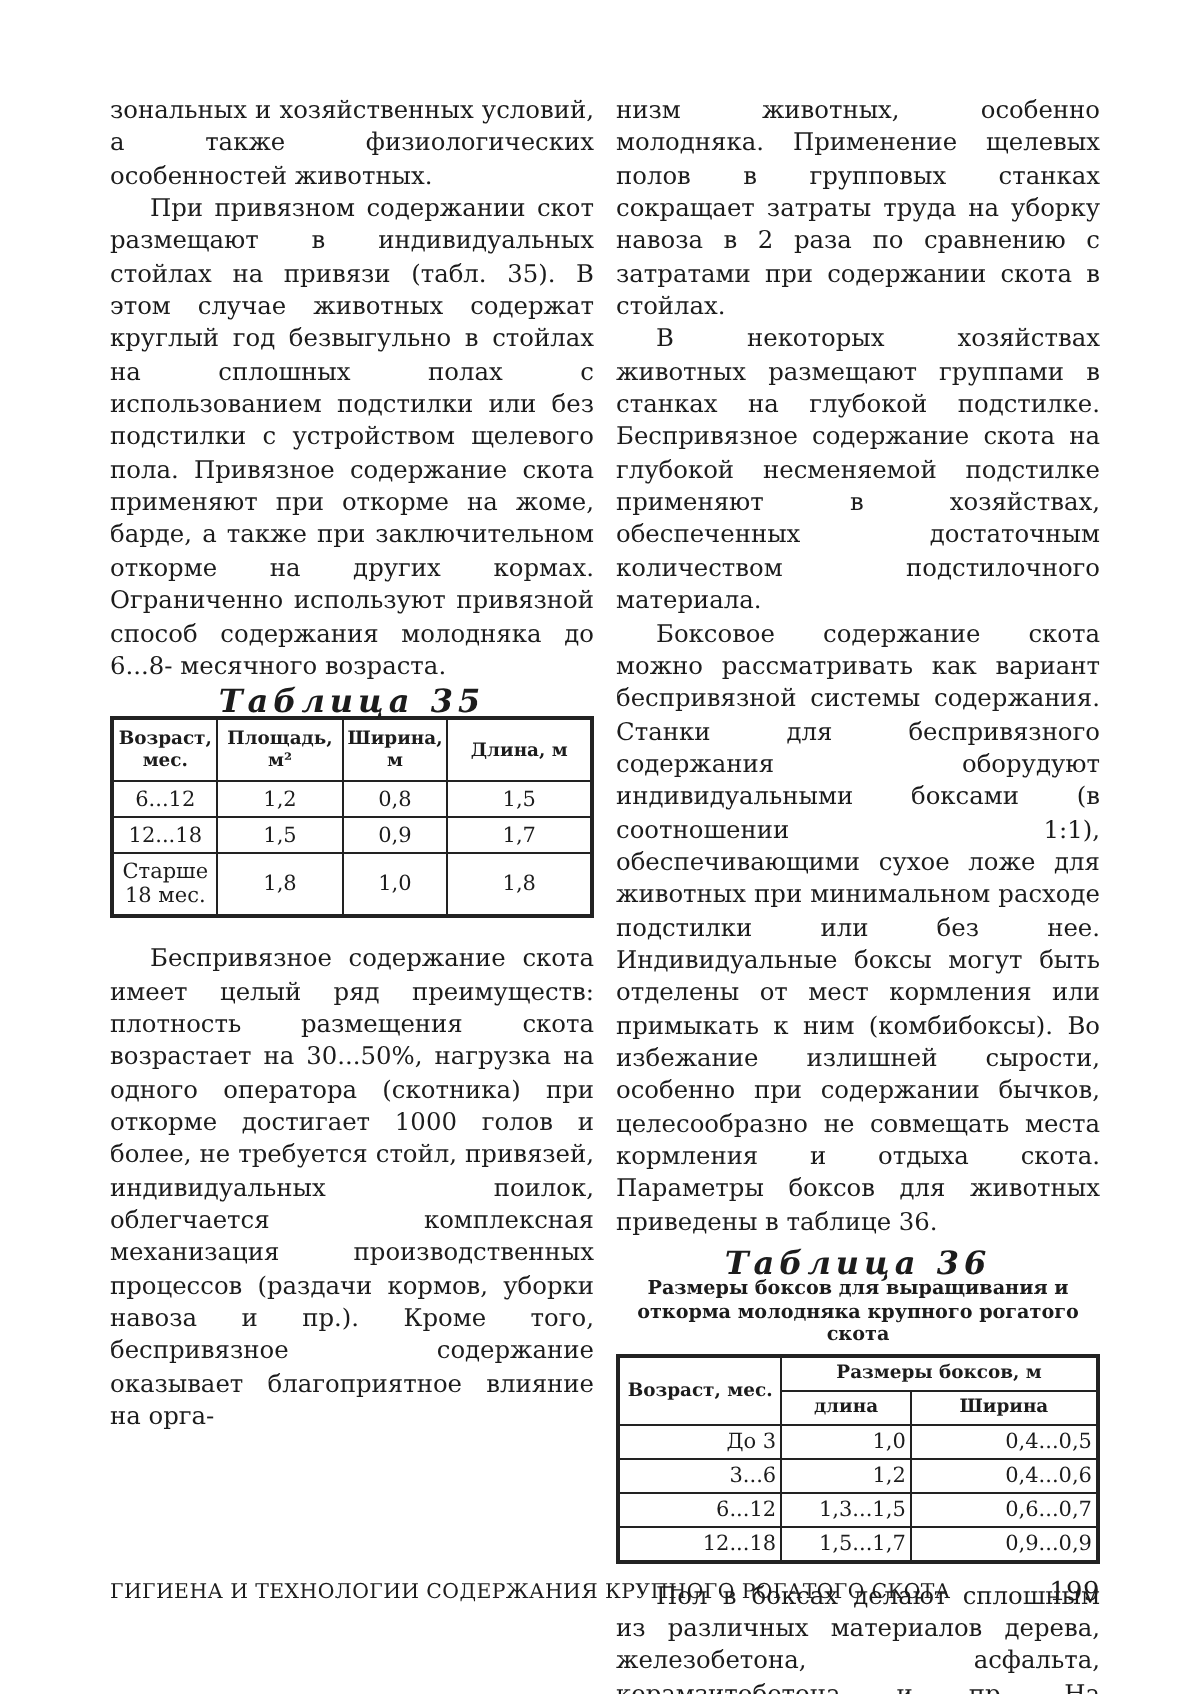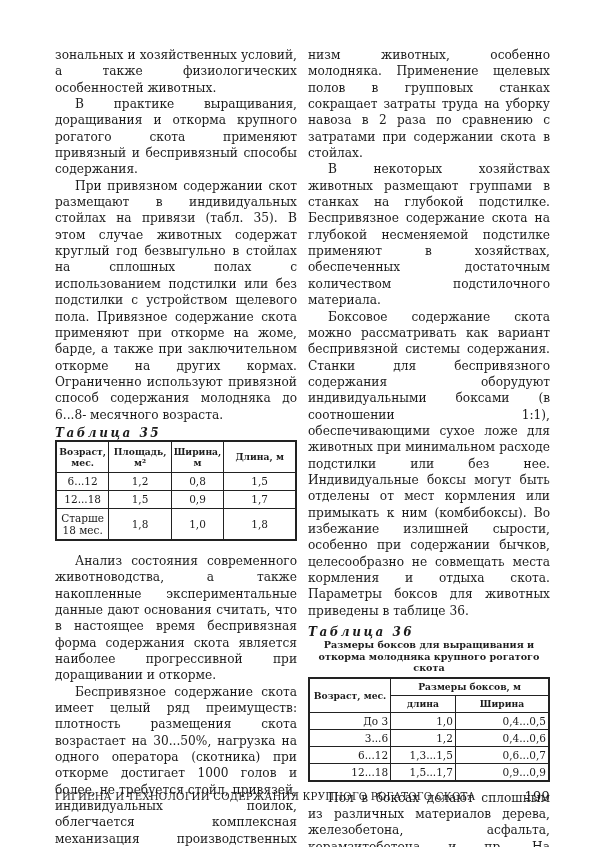--- a/index.html
+++ b/index.html
@@ -3,21 +3,21 @@
 <meta charset="utf-8">
 <style>
   html,body{margin:0;padding:0;background:#fff;}
   body{width:600px;height:847px;position:relative;overflow:hidden;color:#1c1c1c;
        font-family:"DejaVu Serif","Liberation Serif",serif;}
   .col{position:absolute;top:47px;width:242px;font-size:12.2px;line-height:16.35px;}
   .col.left{left:55px;}
   .col.right{left:308px;}
   p{margin:0;text-align:justify;hyphens:manual;}
   p.ind{text-indent:20px;}
-  .tlabel{text-align:left;font-style:italic;font-weight:bold;letter-spacing:2.5px;font-size:12px;line-height:14px;margin-top:3px;}
+  .tlabel{text-align:center;font-style:italic;font-weight:bold;letter-spacing:2.5px;font-size:16px;line-height:14px;margin-top:3px;}
   .tcap{text-align:center;font-weight:bold;font-size:9.6px;line-height:11.5px;margin:0 0 3px 0;}
   table{border-collapse:collapse;width:100%;font-size:10.5px;}
   td,th{border:1px solid #222;text-align:center;padding:0 2px;}
   th{font-weight:bold;font-size:9.2px;line-height:11px;border-radius:13px;}
   table.t35{border:2px solid #222;}
   table.t35 th{height:30px;}
   table.t35 td{height:17px;line-height:12px;}
   table.t35 tr.tall td{height:30px;}
   table.t36{border:2px solid #222;}
   table.t36 th{height:16px;}
@@ -25,21 +25,20 @@
   .gap{height:12px;}
   .gap2{height:8px;}
   .footer{position:absolute;left:55px;top:791px;width:495px;font-size:10.2px;font-weight:normal;letter-spacing:0.2px;}
   .footer .pg{position:absolute;right:0;top:-2px;font-size:13px;}
 </style>
 </head>
 <body>
 
 <div class="col left">
   <p>зональных и хозяйственных условий, а также физиологических особенностей животных.</p>
-  <p class="ind">В практике выращивания, доращивания и откорма крупного рогатого скота применяют привязный и беспривязный способы содержания.</p>
   <p class="ind">При привязном содержании скот размещают в индивидуальных стойлах на привязи (табл. 35). В этом случае животных содержат круглый год безвыгульно в стойлах на сплошных полах с использованием подстилки или без подстилки с устройством щелевого пола. Привязное содержание скота применяют при откорме на жоме, барде, а также при заключительном откорме на других кормах. Ограниченно используют привязной способ содержания молодняка до 6...8- месячного возраста.</p>
 
   <div class="tlabel">Таблица 35</div>
   <table class="t35">
     <tbody>
         <tr>
       <th style="width:22%">Возраст, мес.</th>
       <th style="width:26%">Площадь, м²</th>
       <th style="width:20%">Ширина, м</th>
       <th>Длина, м</th>
@@ -59,21 +58,20 @@
     <tr class="tall">
       <td>Старше 18 мес.</td>
       <td>1,8</td>
       <td>1,0</td>
       <td>1,8</td>
     </tr>
   </tbody>
     </table>
   <div class="gap"></div>
 
-  <p class="ind">Анализ состояния современного животноводства, а также накопленные экспериментальные данные дают основания считать, что в настоящее время беспривязная форма содержания скота является наиболее прогрессивной при доращивании и откорме.</p>
   <p class="ind">Беспривязное содержание скота имеет целый ряд преимуществ: плотность размещения скота возрастает на 30...50%, нагрузка на одного оператора (скотника) при откорме достигает 1000 голов и более, не требуется стойл, привязей, индивидуальных поилок, облегчается комплексная механизация производственных процессов (раздачи кормов, уборки навоза и пр.). Кроме того, беспривязное содержание оказывает благоприятное влияние на орга-</p>
 </div>
 
 <div class="col right">
   <p>низм животных, особенно молодняка. Применение щелевых полов в групповых станках сокращает затраты труда на уборку навоза в 2 раза по сравнению с затратами при содержании скота в стойлах.</p>
   <p class="ind">В некоторых хозяйствах животных размещают группами в станках на глубокой подстилке. Беспривязное содержание скота на глубокой несменяемой подстилке применяют в хозяйствах, обеспеченных достаточным количеством подстилочного материала.</p>
   <p class="ind">Боксовое содержание скота можно рассматривать как вариант беспривязной системы содержания. Станки для беспривязного содержания оборудуют индивидуальными боксами (в соотношении 1:1), обеспечивающими сухое ложе для животных при минимальном расходе подстилки или без нее. Индивидуальные боксы могут быть отделены от мест кормления или примыкать к ним (комбибоксы). Во избежание излишней сырости, особенно при содержании бычков, целесообразно не совмещать места кормления и отдыха скота. Параметры боксов для животных приведены в таблице 36.</p>
 
   <div class="tlabel" style="margin-top:6px">Таблица 36</div>
   <div class="tcap">Размеры боксов для выращивания и откорма молодняка крупного рогатого скота</div>

